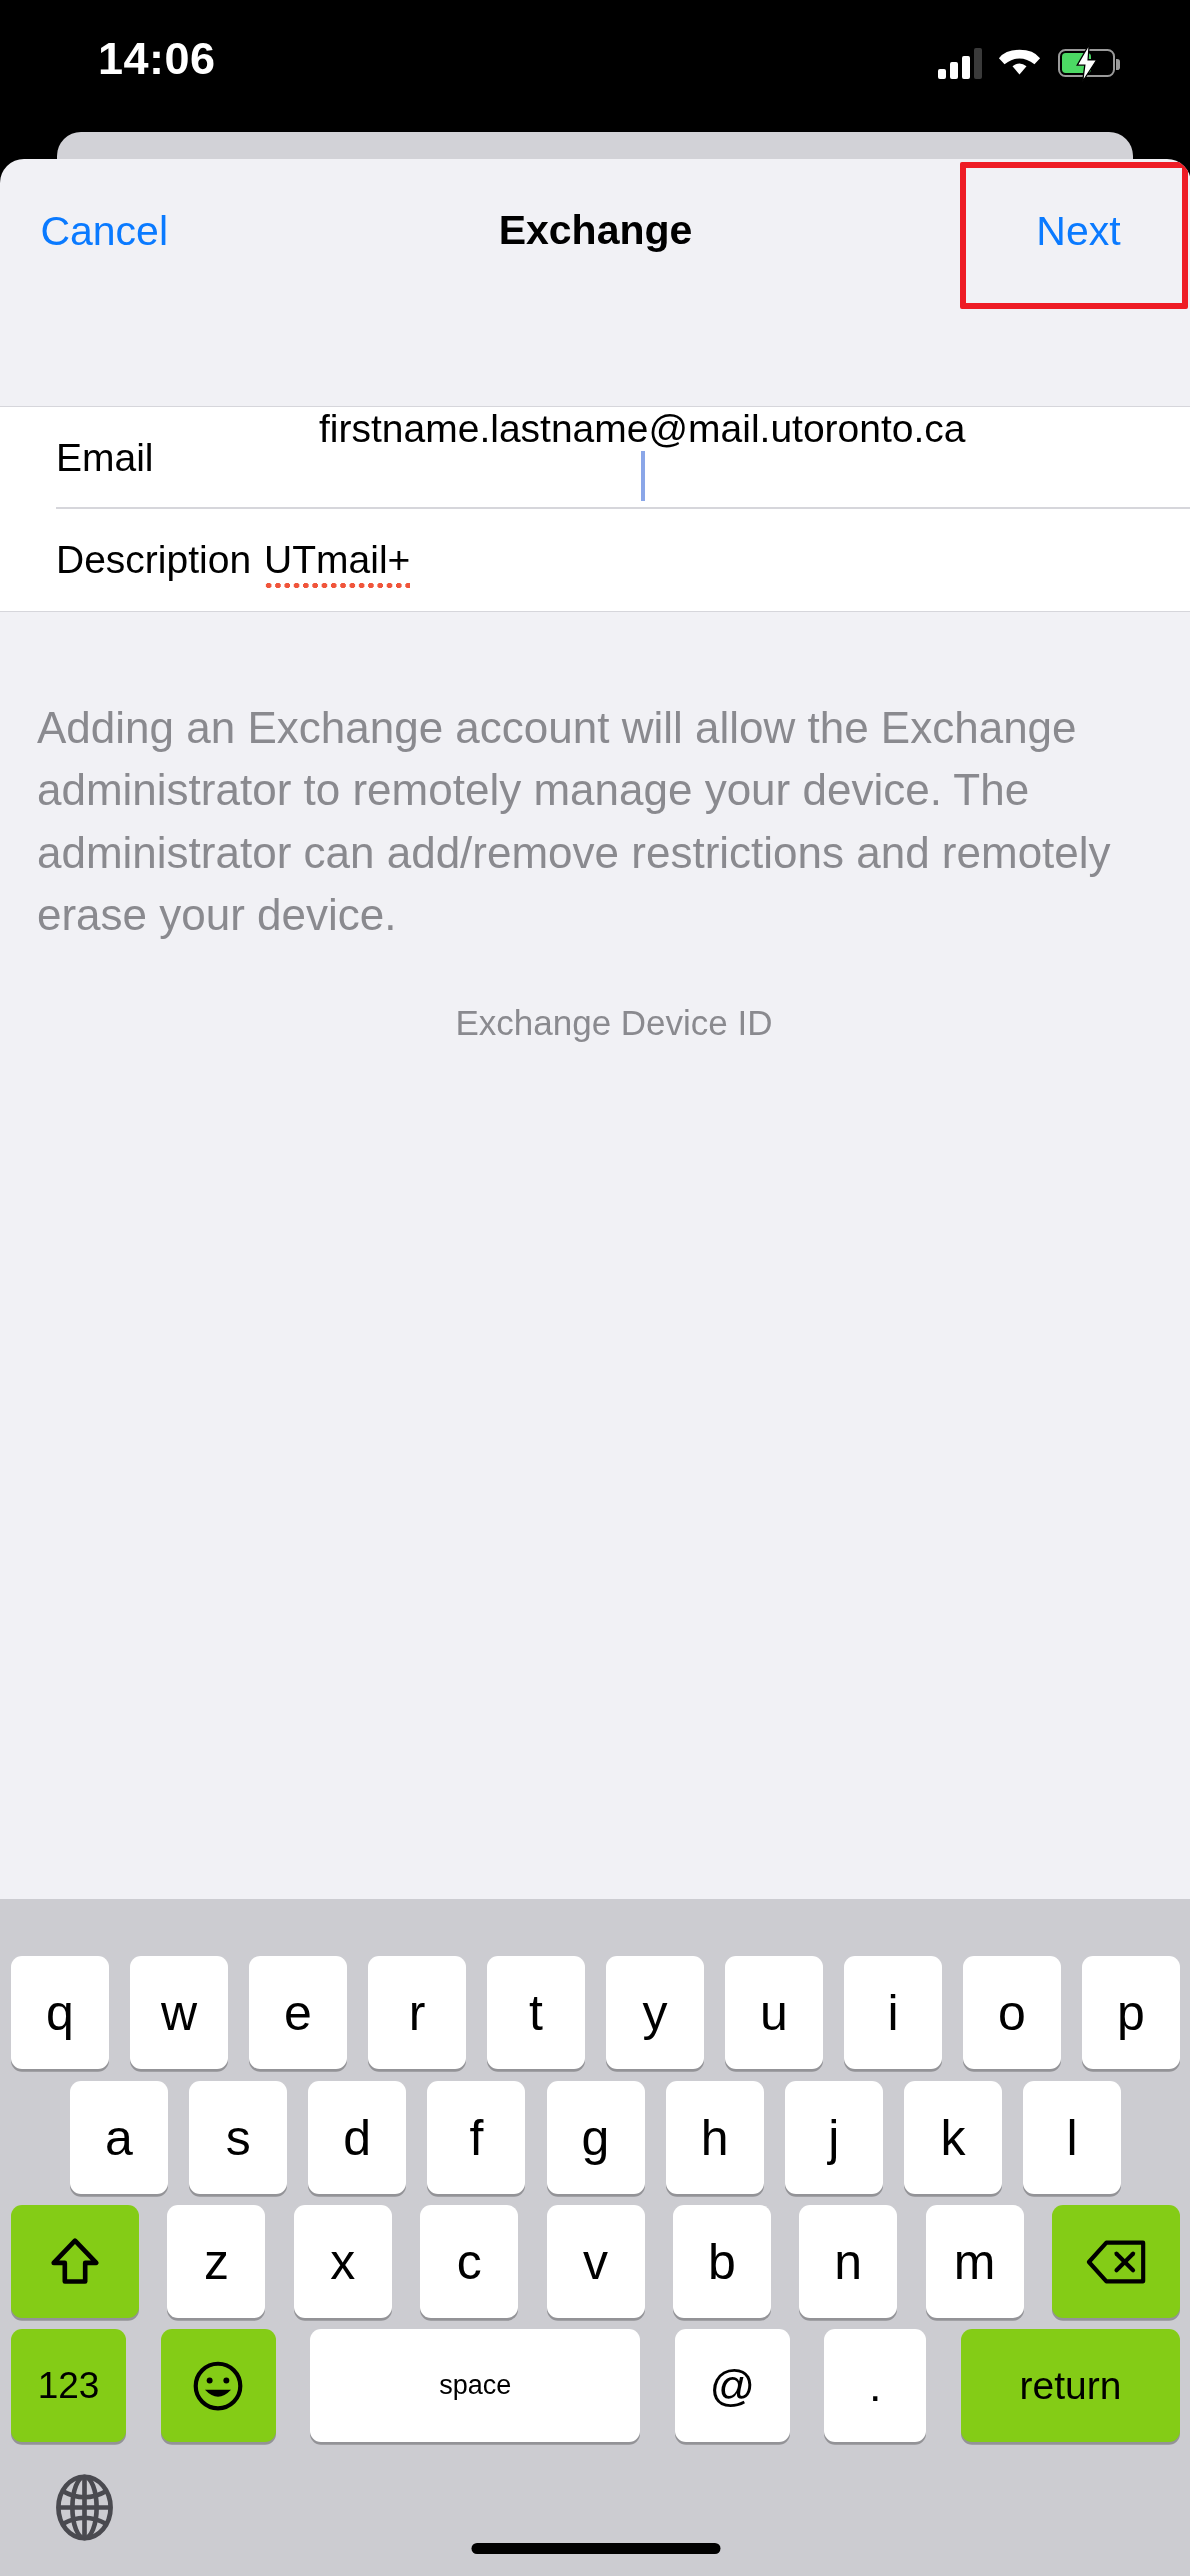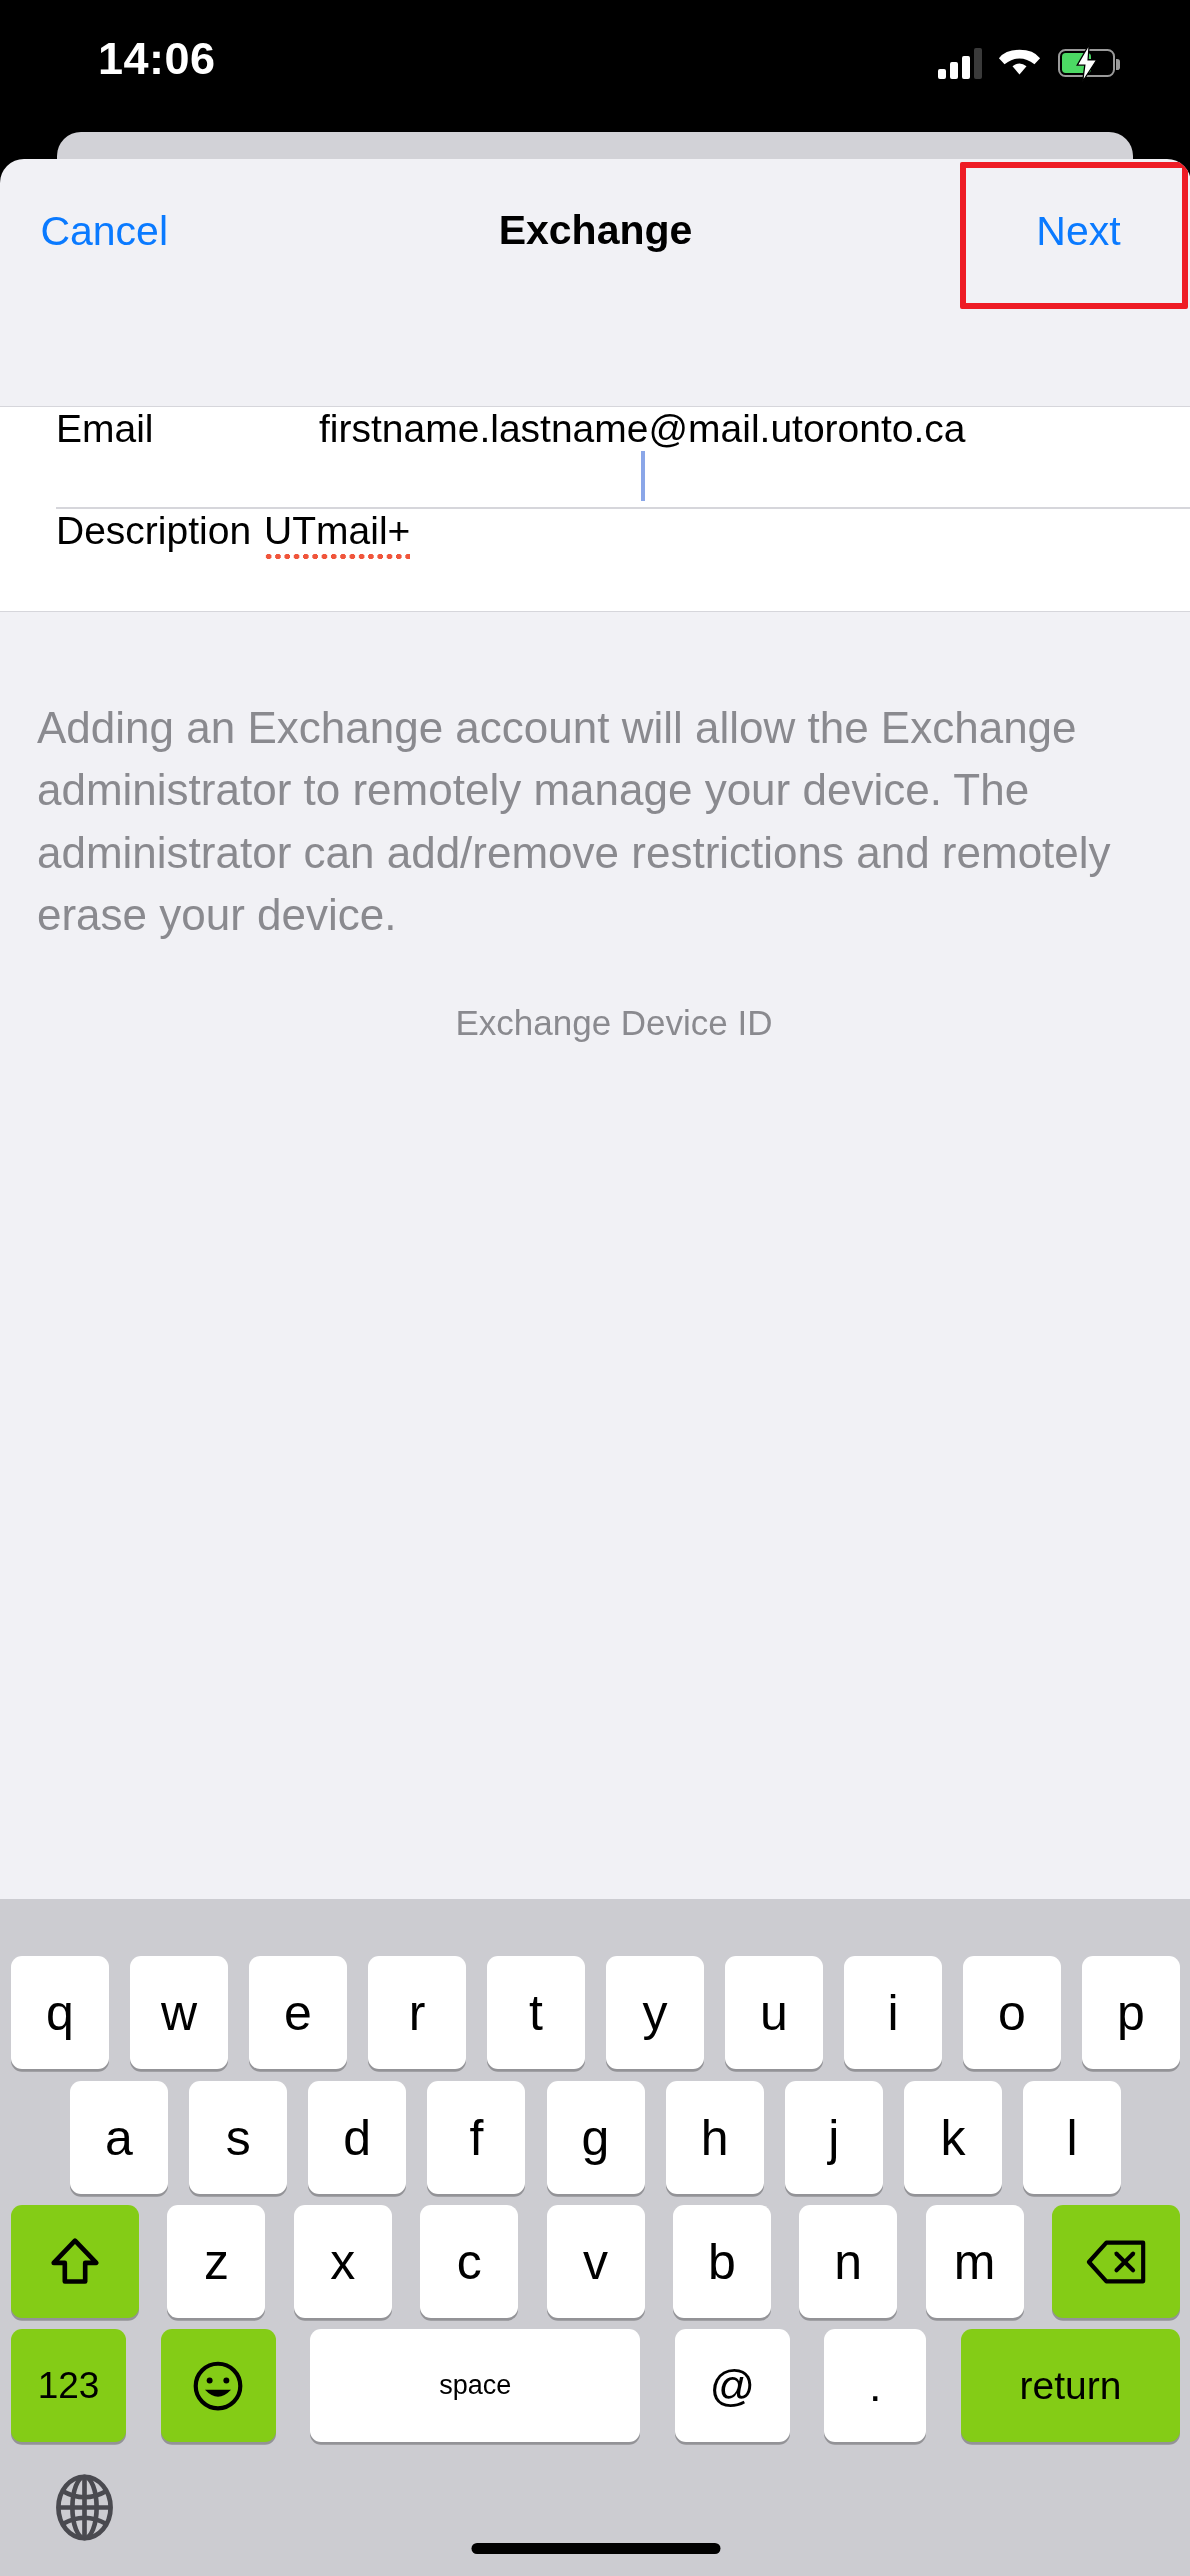--- a/index.html
+++ b/index.html
@@ -88,21 +88,21 @@
   }
 
   
   #form-card{
     position:absolute; left:0; top:247px; width:1191px; height:206px;
     background:#ffffff;
     border-top:1.9px solid #d6d6db;
     border-bottom:1.9px solid #d6d6db;
   }
   .form-row{
-    position:relative; height:102px; display:flex; 
+    position:relative; height:102px; display:flex; align-items:center;
     padding-left:56px;
   }
   .form-row .label{
     font-size:39px; color:#000; white-space:nowrap;
   }
   .row-sep{
     position:absolute; left:56px; right:0; bottom:0; height:1.9px;
     background:#d6d6db;
   }
   #email-value{

